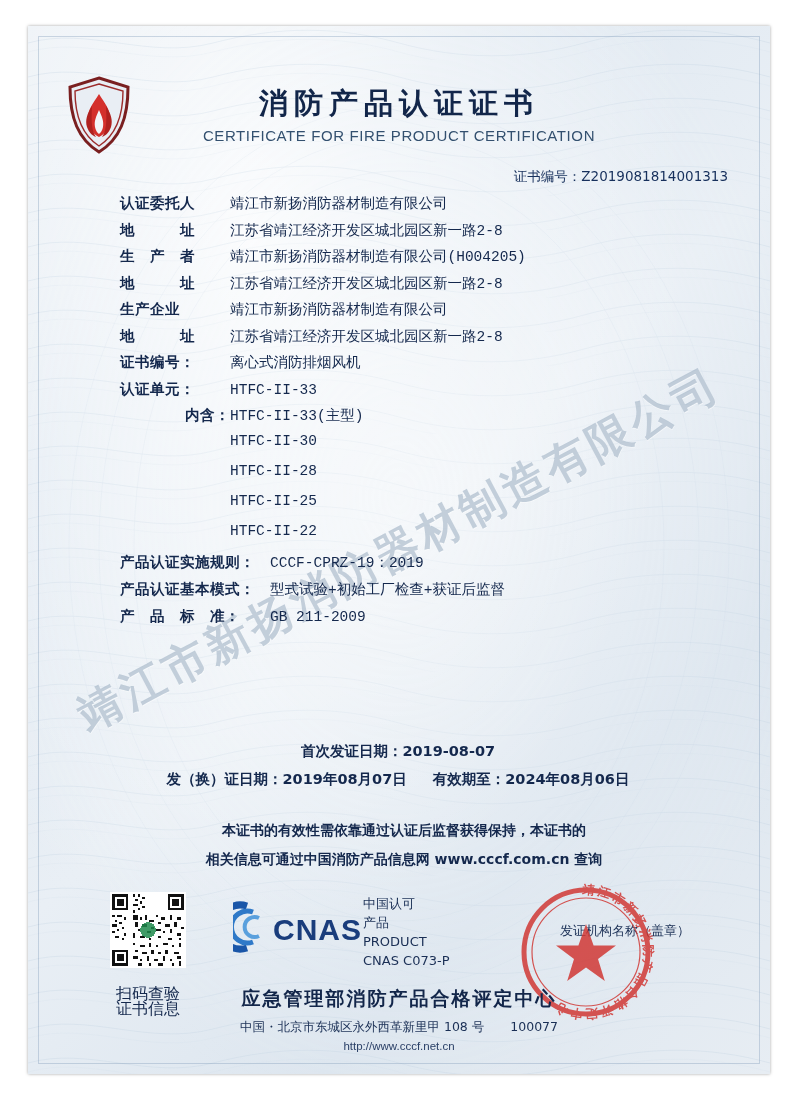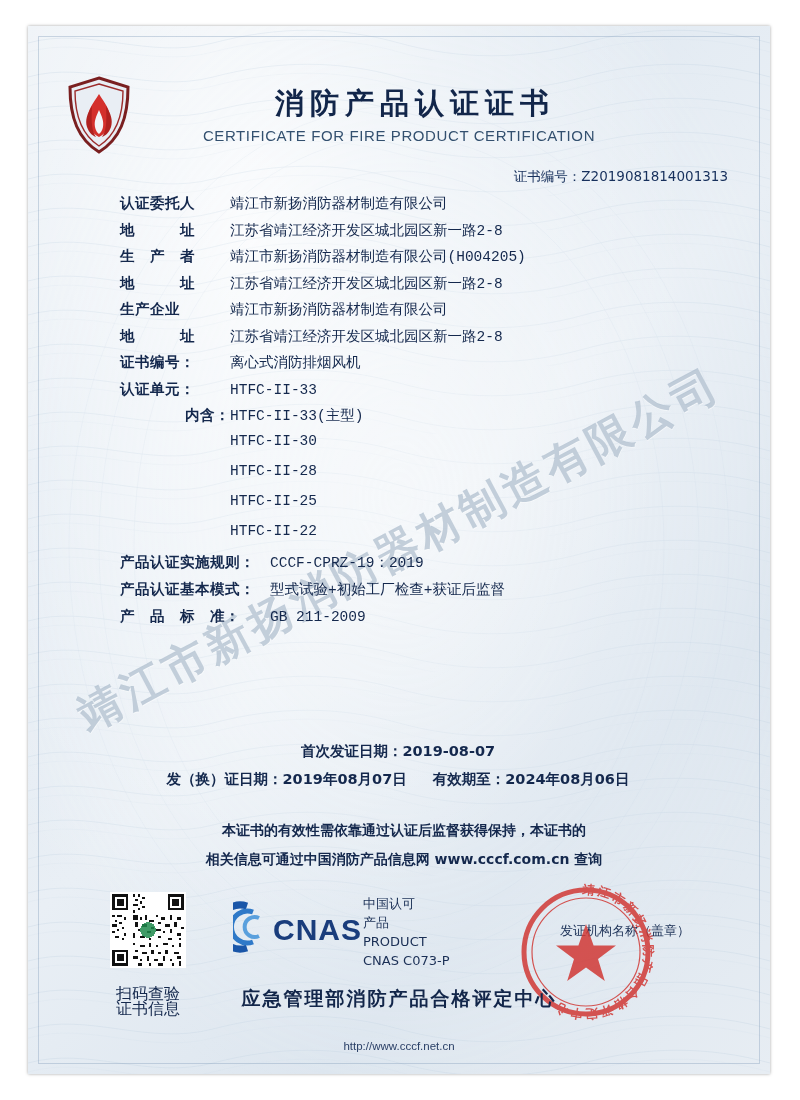--- a/index.html
+++ b/index.html
@@ -76,21 +76,21 @@
     position: absolute;
     left: 38px;
     top: 50px;
     width: 66px;
     height: 78px;
   }
 
   .title-cn {
     position: absolute;
     top: 58px;
-    left: 16px;
+    left: 0;
     width: 742px;
     text-align: center;
     font-size: 29px;
     font-weight: bold;
     letter-spacing: 6px;
     color: #12264a;
     font-family: "DejaVu Sans", "Liberation Sans", sans-serif;
   }
   .title-en {
     position: absolute;
@@ -526,17 +526,20 @@
           <circle cx="80" cy="80" r="62" fill="none" stroke="#d0322e" stroke-width="5"></circle>
           <circle cx="80" cy="80" r="54" fill="none" stroke="#d0322e" stroke-width="1.2"></circle>
           <path d="M80 52 L87.6 73.6 L110 73.6 L92 87 L98.8 109 L80 95.6 L61.2 109 L68 87 L50 73.6 L72.4 73.6 Z" fill="#d0322e"></path>
           <text font-family="DejaVu Sans, sans-serif" font-size="12.5" fill="#d0322e" font-weight="bold" letter-spacing="2">
             <textPath href="#stamp-arc" startOffset="24%">靖江市新扬消防产品合格评定中心</textPath>
           </text>
         </g>
       </svg>
 
       <div class="org">应急管理部消防产品合格评定中心</div>
+      <div class="addr">
+        <span>中国・北京市东城区永外西革新里甲 108 号</span><span class="zip">100077</span>
+      </div>
       <div class="url">http://www.cccf.net.cn</div>
 
     </div>
   </div>
 </div>
 
 </body></html>

